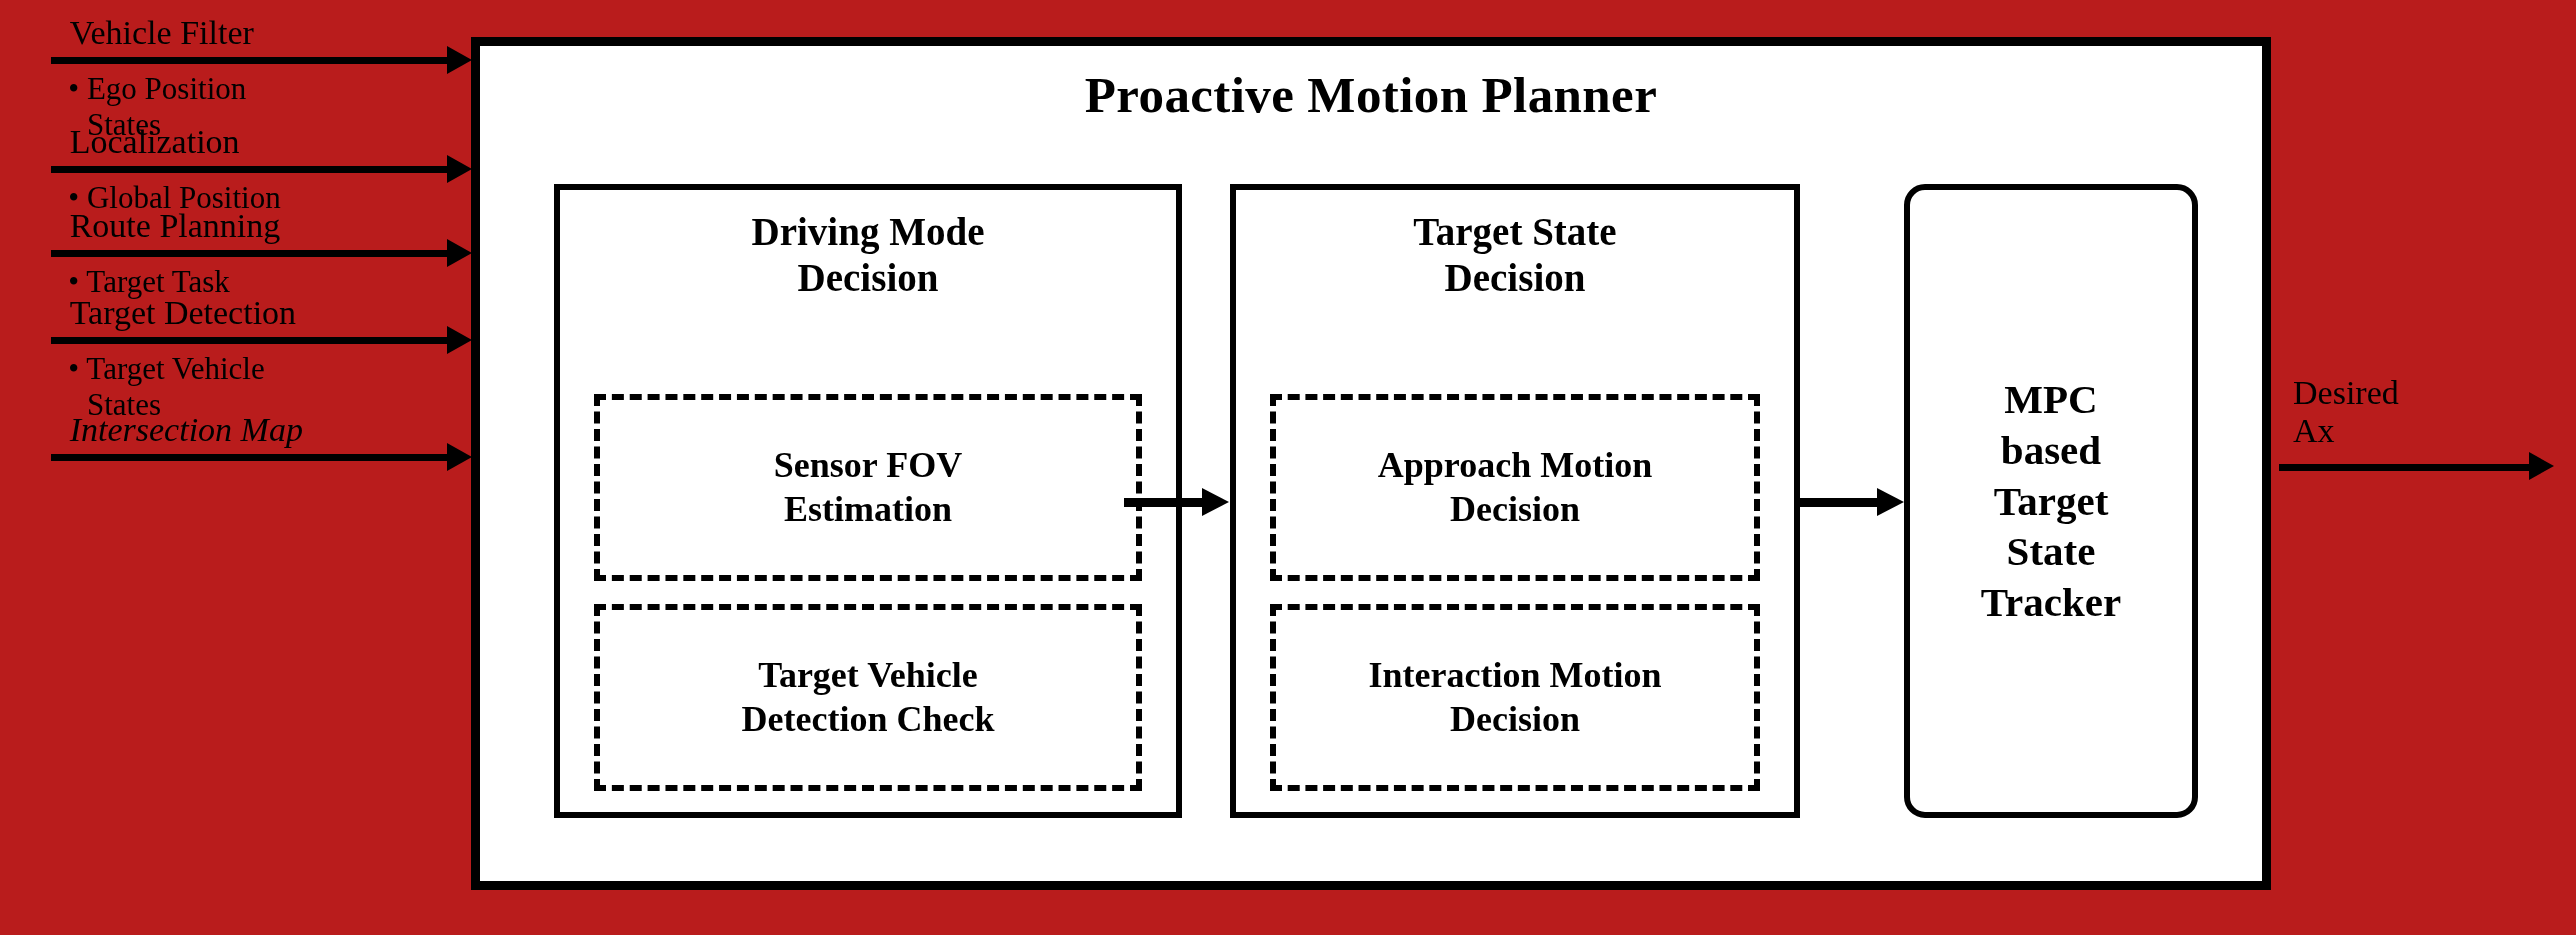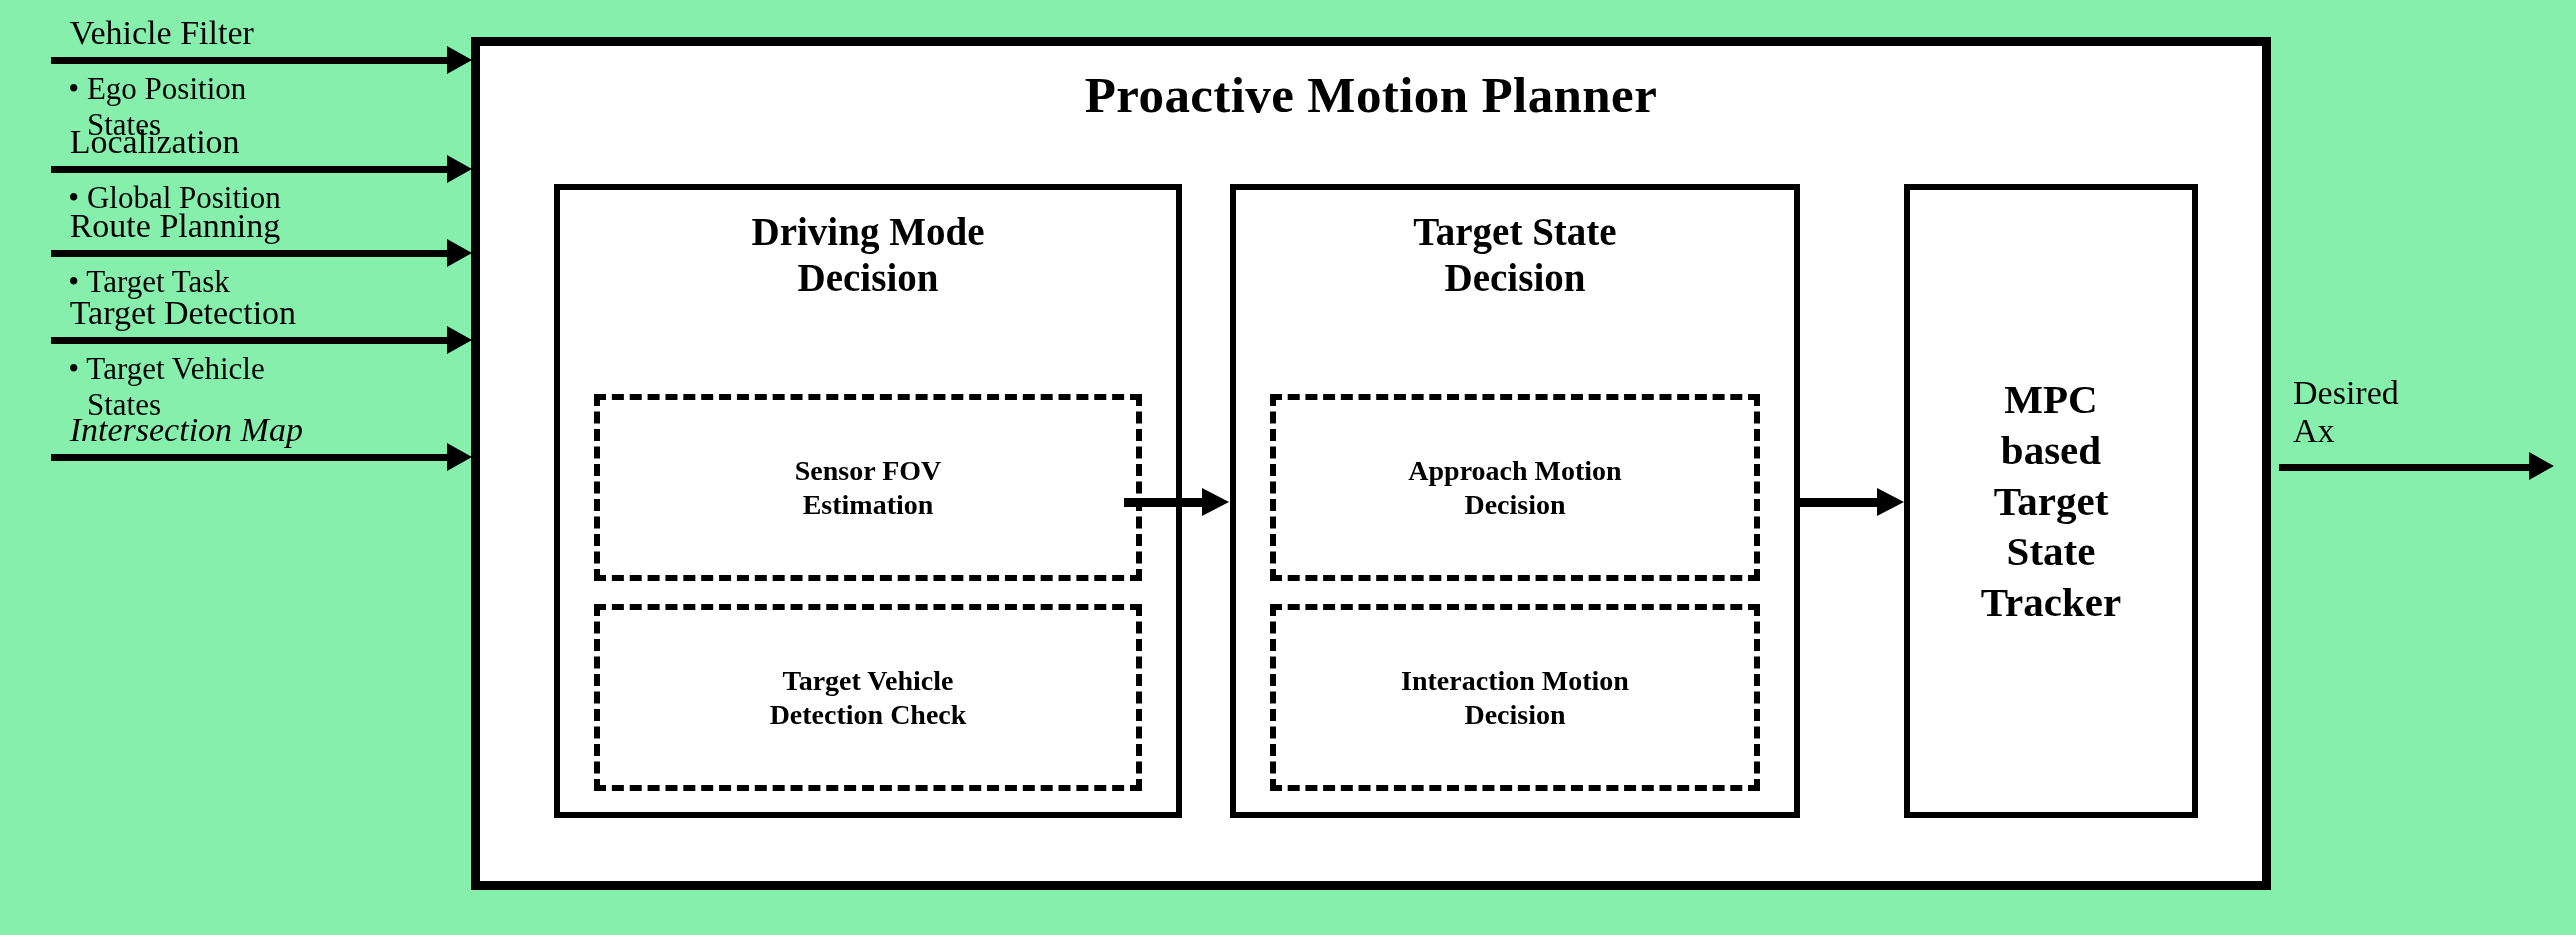--- a/index.html
+++ b/index.html
@@ -9,21 +9,21 @@
     background: #ffffff;
   }
   body {
     font-family: "Liberation Serif", "DejaVu Serif", serif;
     color: #000000;
   }
   #diagram {
     position: relative;
     width: 2576px;
     height: 936px;
-    background: #86efac;
+    background: #b91c1c;
     overflow: hidden;
   }
 
   
   .input-group {
     position: absolute;
     left: 51px;
     width: 425px;
   }
   .input-title {
@@ -90,21 +90,21 @@
 
   
   .inner-box {
     position: absolute;
     border: 6px solid #000;
     box-sizing: border-box;
     background: #ffffff;
   }
   #box-driving-mode { left: 74px;  top: 138px; width: 628px; height: 634px; }
   #box-target-state { left: 750px; top: 138px; width: 570px; height: 634px; }
-  #box-mpc        { left: 1424px; top: 138px; width: 294px; height: 634px; }
+  #box-mpc        { left: 1424px; top: 138px; width: 294px; height: 634px; border-radius: 21px; }
 
   .box-heading {
     text-align: center;
     font-size: 39px;
     font-weight: bold;
     line-height: 1.18;
     margin-top: 18.7px;
   }
 
   
@@ -115,21 +115,21 @@
     border: 6.8px dashed #000;
     box-sizing: border-box;
     display: flex;
     align-items: center;
     justify-content: center;
   }
   .dashed-1 { top: 204px; height: 187px; }
   .dashed-2 { top: 414px; height: 187px; }
   .dashed-text {
     text-align: center;
-    font-size: 28px;
+    font-size: 36px;
     font-weight: bold;
     line-height: 1.2;
     padding: 0 5.1px;
   }
 
   
   #mpc-text {
     position: absolute;
     left: 0; right: 0;
     top: 50%;

